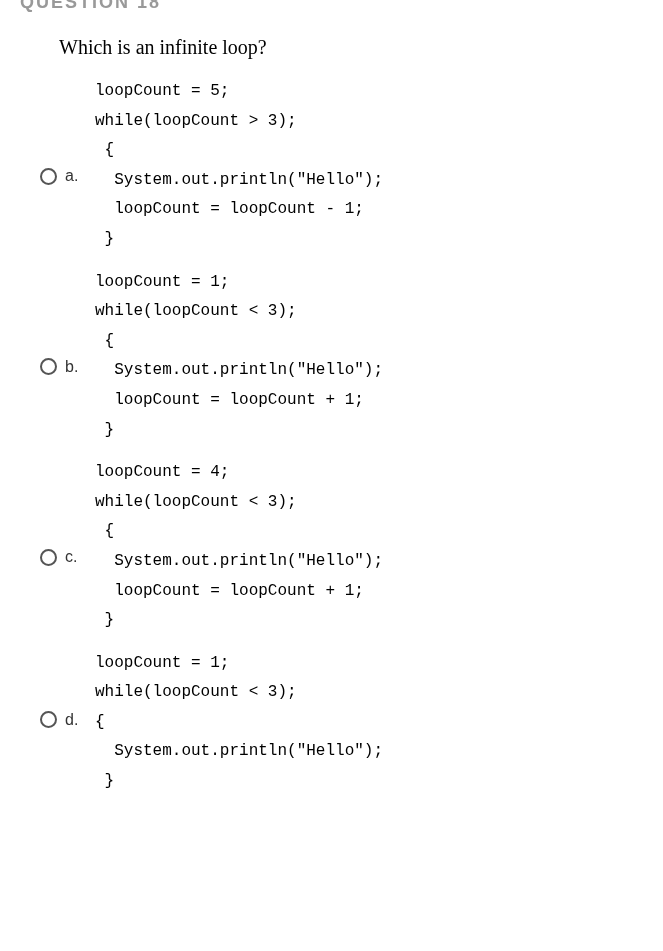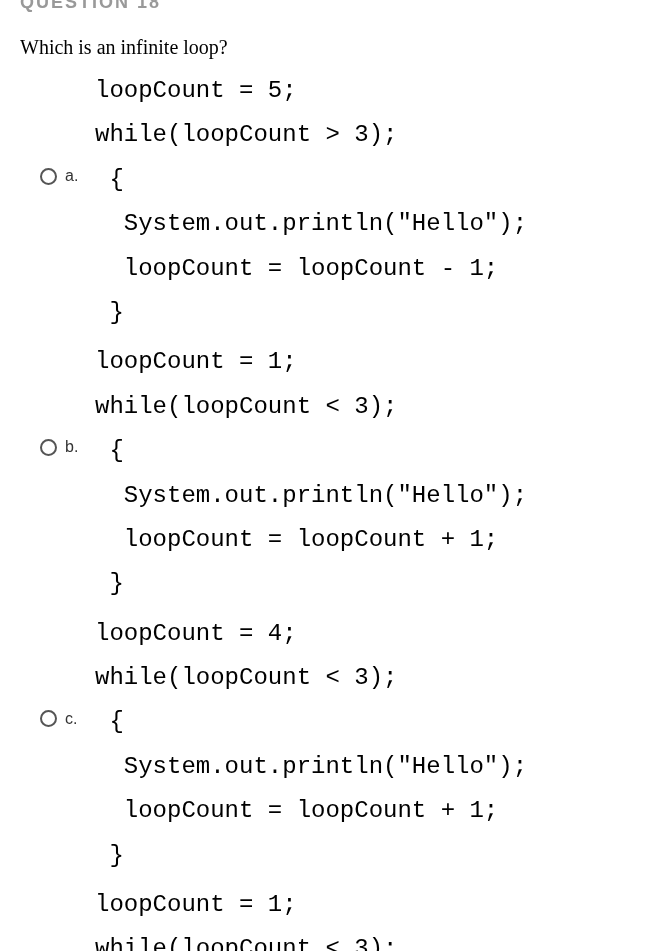--- a/index.html
+++ b/index.html
@@ -18,21 +18,21 @@
       font-weight: bold;
       font-size: 18px;
       letter-spacing: 2px;
       padding: 0 20px 8px 20px;
       margin-top: -8px;
     }
     .question-text {
       font-family: 'Times New Roman', serif;
       font-size: 20px;
       color: #000000;
-      padding: 15px 0 10px 20px;
+      padding: 15px 0 10px 59px;
     }
     .options {
       padding-left: 40px;
     }
     .option {
       display: flex;
       align-items: flex-start;
       margin-bottom: 5px;
     }
     .radio-wrapper {
@@ -50,24 +50,25 @@
       flex-shrink: 0;
       cursor: pointer;
     }
     .option-label {
       font-family: Arial, sans-serif;
       font-size: 16px;
       color: #333333;
     }
     .code-block {
       font-family: 'Courier New', monospace;
-      font-size: 24px;
+      font-size: 16px;
       color: #000000;
       line-height: 1.85;
       white-space: pre;
+      margin-top: 8px;
     }
     .option-a .radio-wrapper { margin-top: 98px; }
     .option-b .radio-wrapper { margin-top: 98px; }
     .option-c .radio-wrapper { margin-top: 98px; }
     .option-d .radio-wrapper { margin-top: 70px; }
   </style>
 </head>
 <body>
 
 <div class="question-header">QUESTION 18</div>

